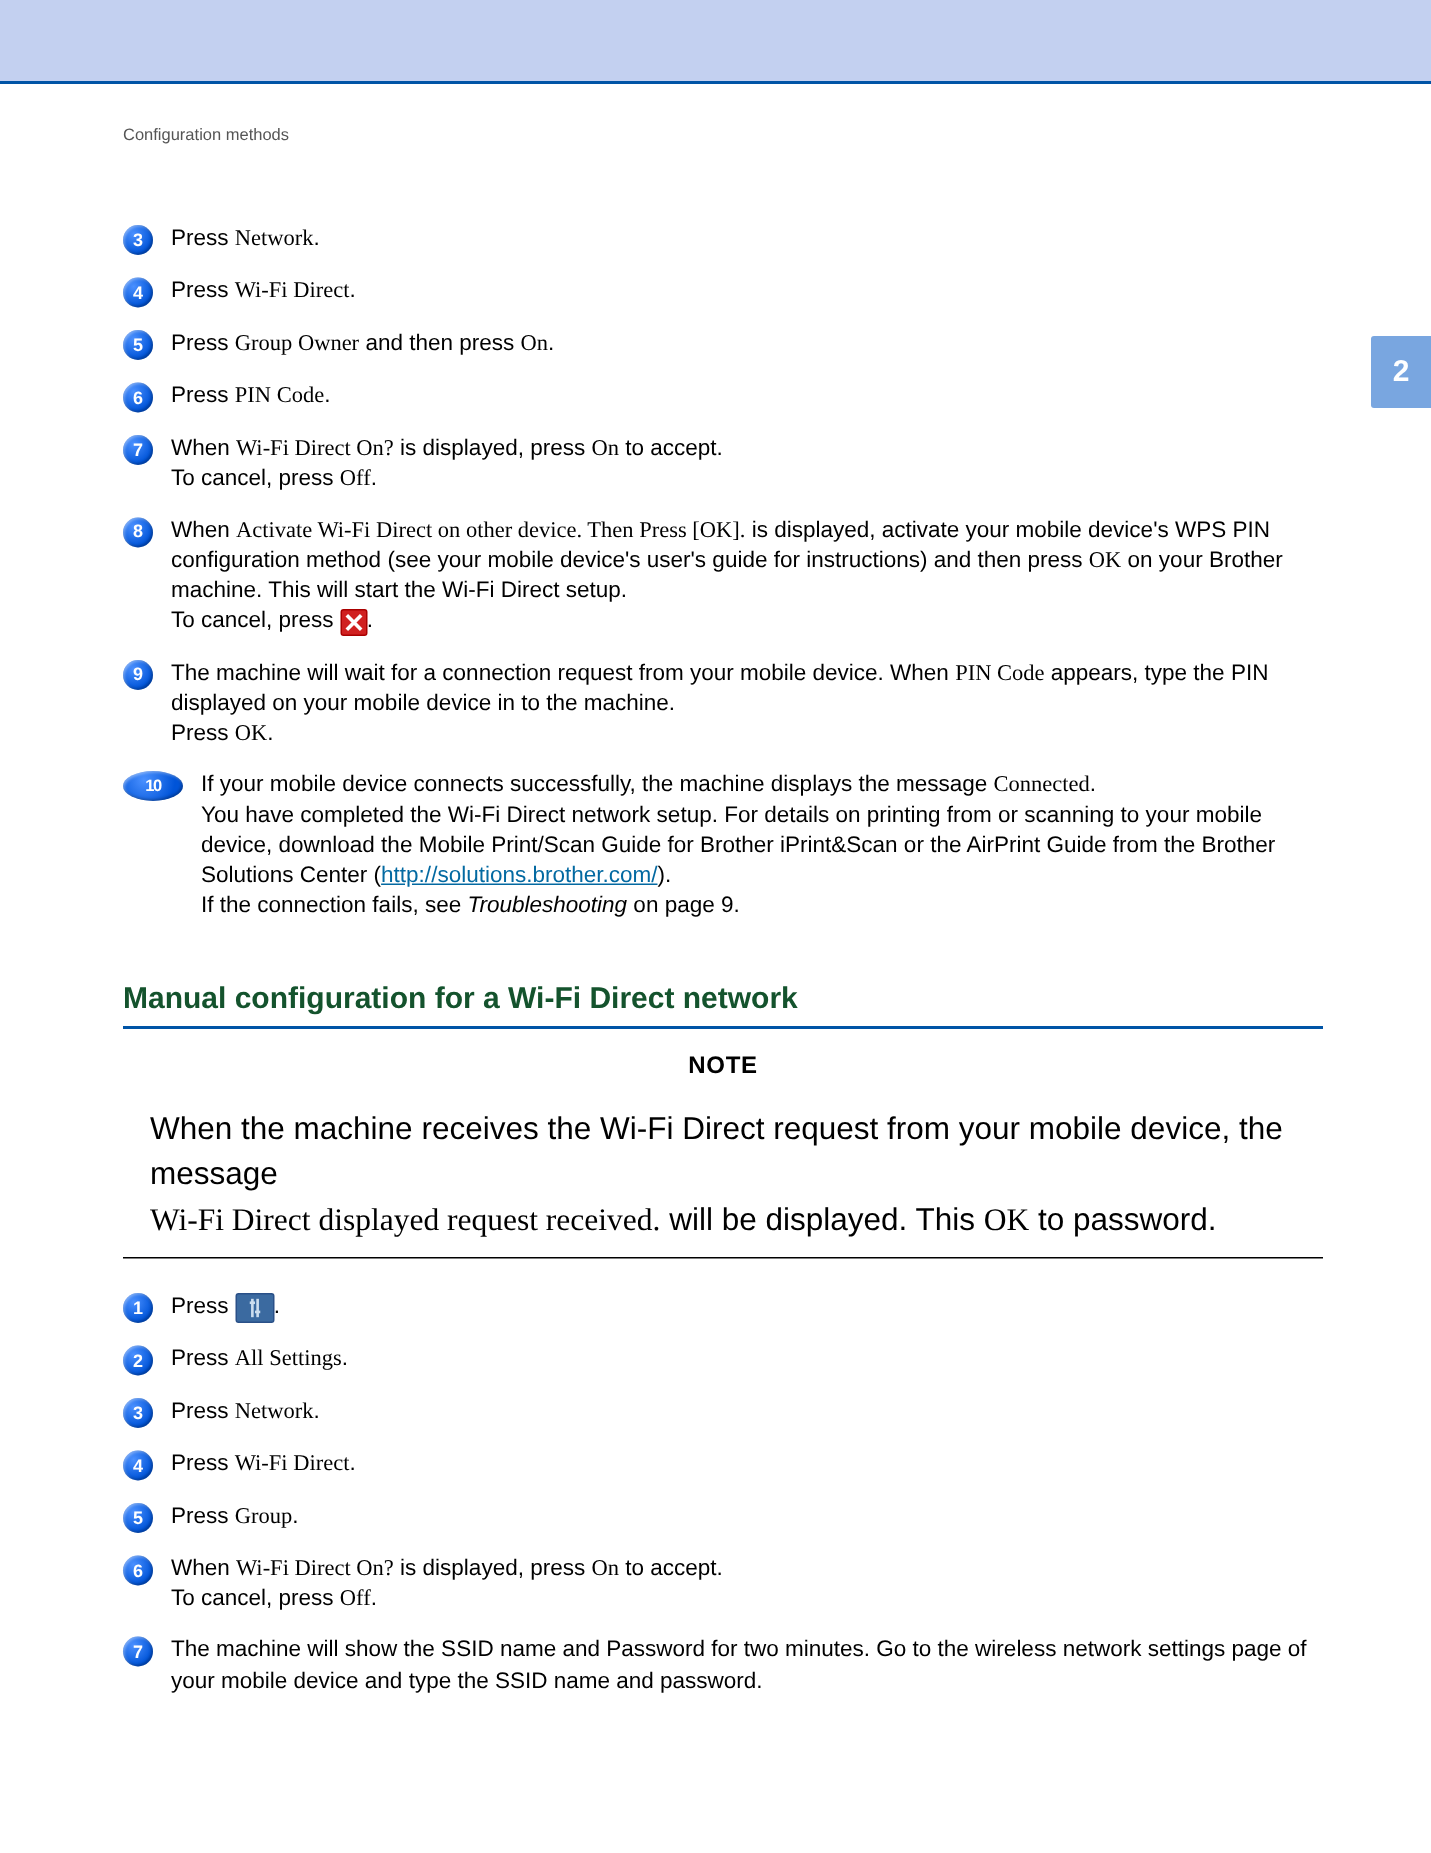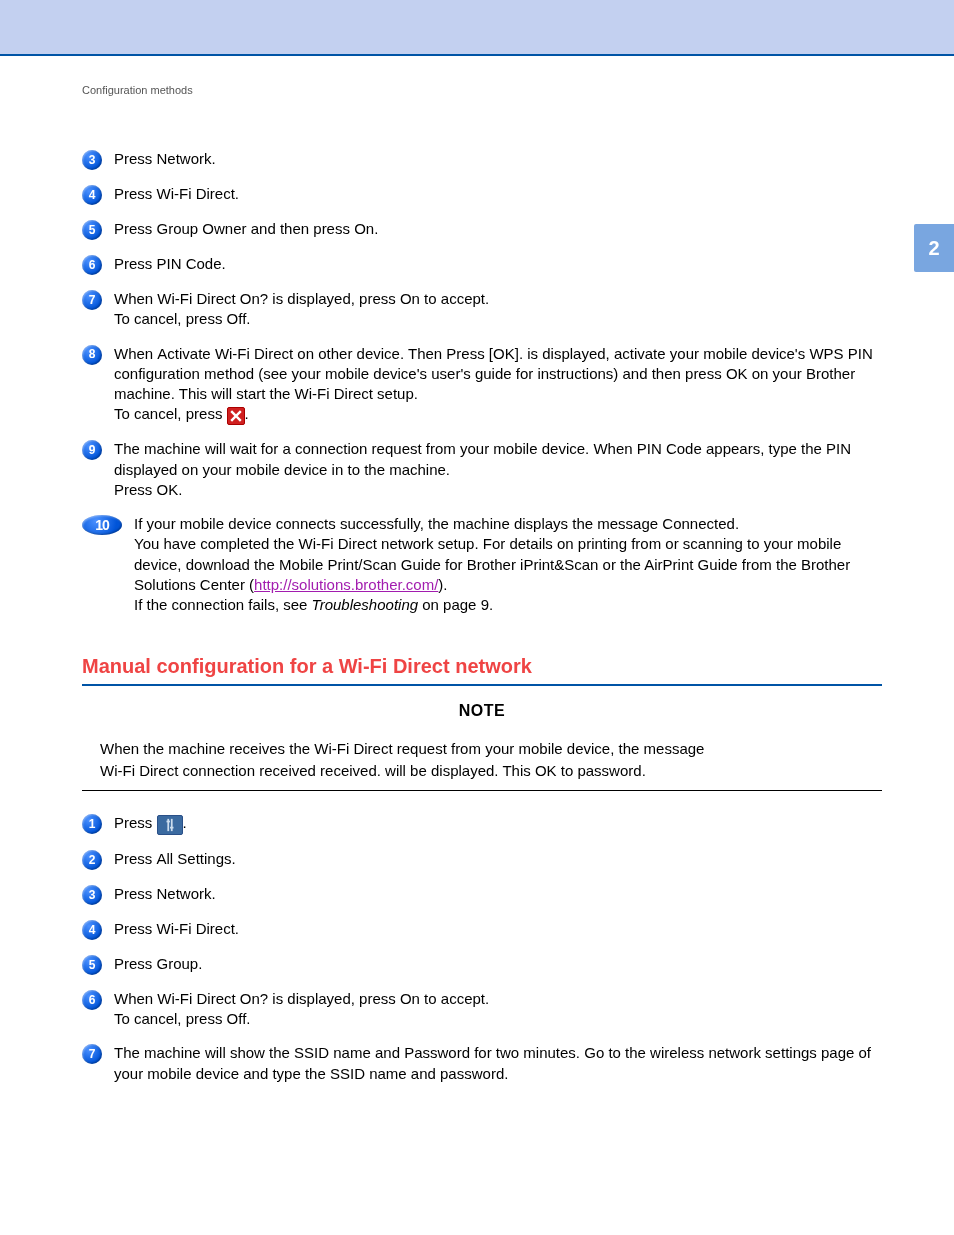--- a/index.html
+++ b/index.html
@@ -16,43 +16,43 @@
   .steps { list-style: none; }
   .steps > li { display: flex; align-items: flex-start; margin-bottom: 14px; font-size: 15px; line-height: 1.35; }
   .num {
     flex: 0 0 auto;
     background: radial-gradient(circle at 35% 30%, #4a90ff 0%, #0054d8 70%);
     color: #fff; width: 20px; height: 20px; border-radius: 50%;
     display: inline-flex; align-items: center; justify-content: center;
     font-size: 12px; font-weight: bold; margin-right: 12px; margin-top: 1px;
     box-shadow: inset -1px -1px 2px rgba(0,0,0,.3), inset 1px 1px 2px rgba(255,255,255,.4);
   }
-  .num.wide { width: 40px; letter-spacing: -1px; font-size: 14px; }
+  .num.wide { width: 40px; letter-spacing: -1px; font-size: 11px; }
   .body { flex: 1; }
-  .mono { font-family: Liberation Sans, sans-serif; }
-  .link { color: #a21caf; text-decoration: underline; cursor: pointer; }
+  .mono { font-family: Liberation Serif, serif; }
+  .link { color: #0369a1; text-decoration: underline; cursor: pointer; }
   .x-icon {
     display: inline-flex; width: 18px; height: 18px; background: #d02020;
     align-items: center; justify-content: center; vertical-align: -3px;
     border: 1px solid #a00; border-radius: 2px;
   }
   .x-icon svg { width: 12px; height: 12px; }
   h2.section-title {
-    font-size: 20px; font-weight: bold; color: #ef4444;
+    font-size: 20px; font-weight: bold; color: #14532d;
     border-bottom: 2px solid #0054a6; padding-bottom: 6px;
     margin-top: 40px; margin-bottom: 16px;
   }
   .intro { font-size: 15px; line-height: 1.4; margin-bottom: 20px; }
   .note-block { margin-bottom: 22px; }
   .note-head {
     display: flex; align-items: center; gap: 10px; margin-bottom: 8px; flex-direction: column;
   }
   .note-label { font-weight: bold; font-size: 16px; letter-spacing: .5px; }
   .note-line { flex: 1; height: 1px; background: #000; }
-  .note-body { font-size: 15px; line-height: 1.45; padding-left: 18px; }
+  .note-body { font-size: 21px; line-height: 1.45; padding-left: 18px; }
   .note-end { height: 1px; background: #000; margin-top: 8px; }
   .settings-icon {
     display: inline-flex; width: 26px; height: 20px; background: #3b6aa0;
     border-radius: 2px; align-items: center; justify-content: center;
     vertical-align: -4px; border: 1px solid #2a5088;
   }
   .settings-icon svg { width: 14px; height: 14px; }
   .page-num {
     position: absolute; right: 68px; bottom: -18px; font-size: 12px; font-weight: bold; color: #000;
   }
@@ -144,21 +144,21 @@
   <h2 class="section-title">Manual configuration for a Wi-Fi Direct network</h2>
 
 
   <div class="note-block">
     <div class="note-head">
       <span class="note-label">NOTE</span>
       <span class="note-line"></span>
     </div>
     <div class="note-body">
       <span>When the machine receives the Wi-Fi Direct request from your mobile device, the message</span><br>
-      <span class="mono">Wi-Fi Direct connection received received.</span><span> will be displayed. This </span><span class="mono">OK</span><span> to password.</span>
+      <span class="mono">Wi-Fi Direct displayed request received.</span><span> will be displayed. This </span><span class="mono">OK</span><span> to password.</span>
     </div>
     <div class="note-end"></div>
   </div>
 
   <ol class="steps">
 
     <li>
       <span class="num">1</span>
       <div class="body">
         <span>Press </span><span class="settings-icon">

